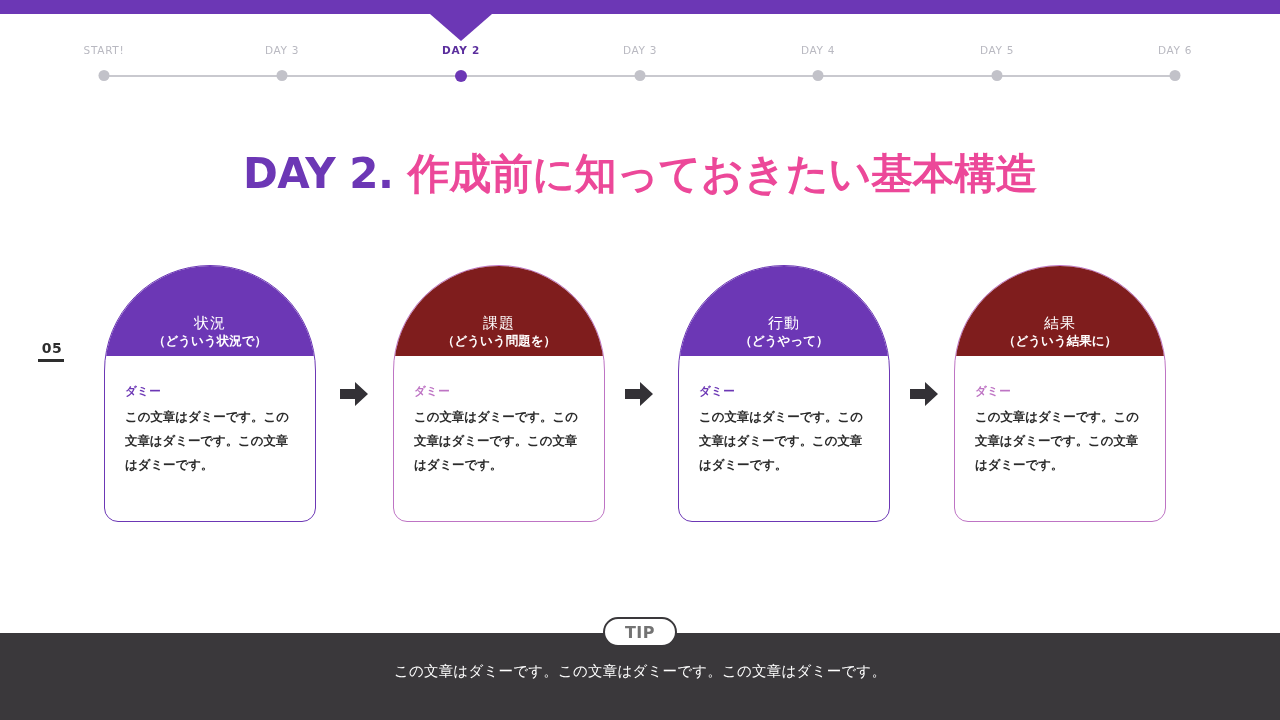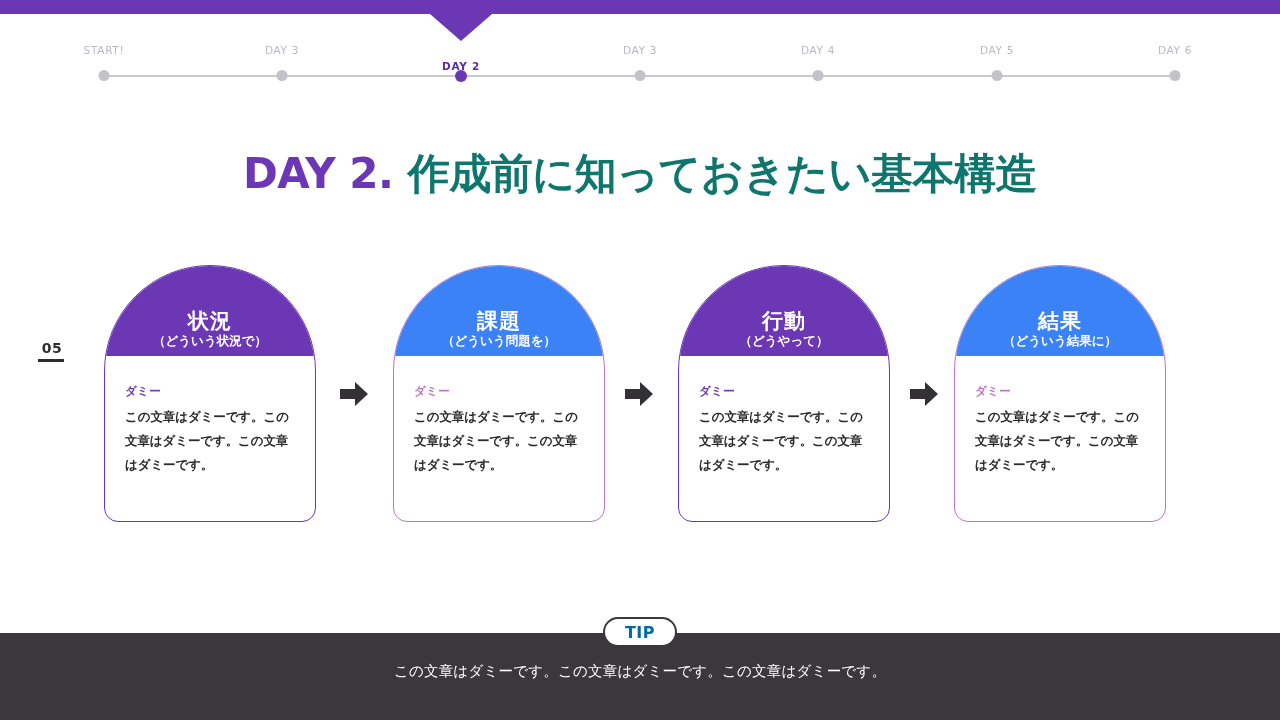--- a/index.html
+++ b/index.html
@@ -48,21 +48,20 @@
   .tl-label {
     font-size: 10.5px;
     letter-spacing: 0.7px;
     color: #b9b9c1;
     font-weight: 400;
     white-space: nowrap;
   }
   .tl-node.active .tl-label {
     color: #5B2E9D;
     font-weight: 700;
-    margin-top: 16px;
   }
   .tl-dot {
     position: absolute; left: 50%; top: 26px;
     transform: translateX(-50%);
     width: 11px; height: 11px;
     border-radius: 50%;
     background: #c2c2c9;
   }
   .tl-node.active .tl-dot {
     background: #6C37B5;
@@ -73,21 +72,21 @@
   .title {
     position: absolute; left: 0; top: 146px;
     width: 1280px;
     text-align: center;
     font-size: 42px;
     font-weight: 700;
     letter-spacing: -0.5px;
     white-space: nowrap;
   }
   .title-day { color: #6C37B5; }
-  .title-main { color: #0f766e; }
+  .title-main { color: #ec4899; }
 
   
   .pagenum {
     position: absolute; left: 38px; top: 340px;
     width: 28px;
     text-align: center;
   }
   .pagenum-text {
     font-size: 14px;
     font-weight: 700;
@@ -117,24 +116,24 @@
   .card-header {
     height: 90px;
     background: #6C37B5;
     color: #ffffff;
     display: flex;
     flex-direction: column;
     align-items: center;
     justify-content: flex-end;
     padding-bottom: 7px;
   }
-  .card.pink .card-header { background: #3b82f6; }
+  .card.pink .card-header { background: #7f1d1d; }
   .card-title {
-    font-size: 21px;
-    font-weight: 700;
+    font-size: 15px;
+    font-weight: 400;
     line-height: 1.05;
     letter-spacing: 1px;
   }
   .card-sub {
     font-size: 12.5px;
     font-weight: 700;
     line-height: 1.3;
     margin-top: 1px;
   }
   .card-body {
@@ -185,21 +184,21 @@
     background: #ffffff;
     border: 2px solid #3A383B;
     display: flex;
     align-items: center;
     justify-content: center;
     z-index: 5;
   }
   .tip-text {
     font-size: 16px;
     font-weight: 700;
-    color: #0369a1;
+    color: #737373;
     letter-spacing: 0.5px;
   }
 </style>
 </head>
 <body>
 
 <div id="slide">
 
   <div class="topbar"></div>
   <div class="topbar-pointer"></div>

